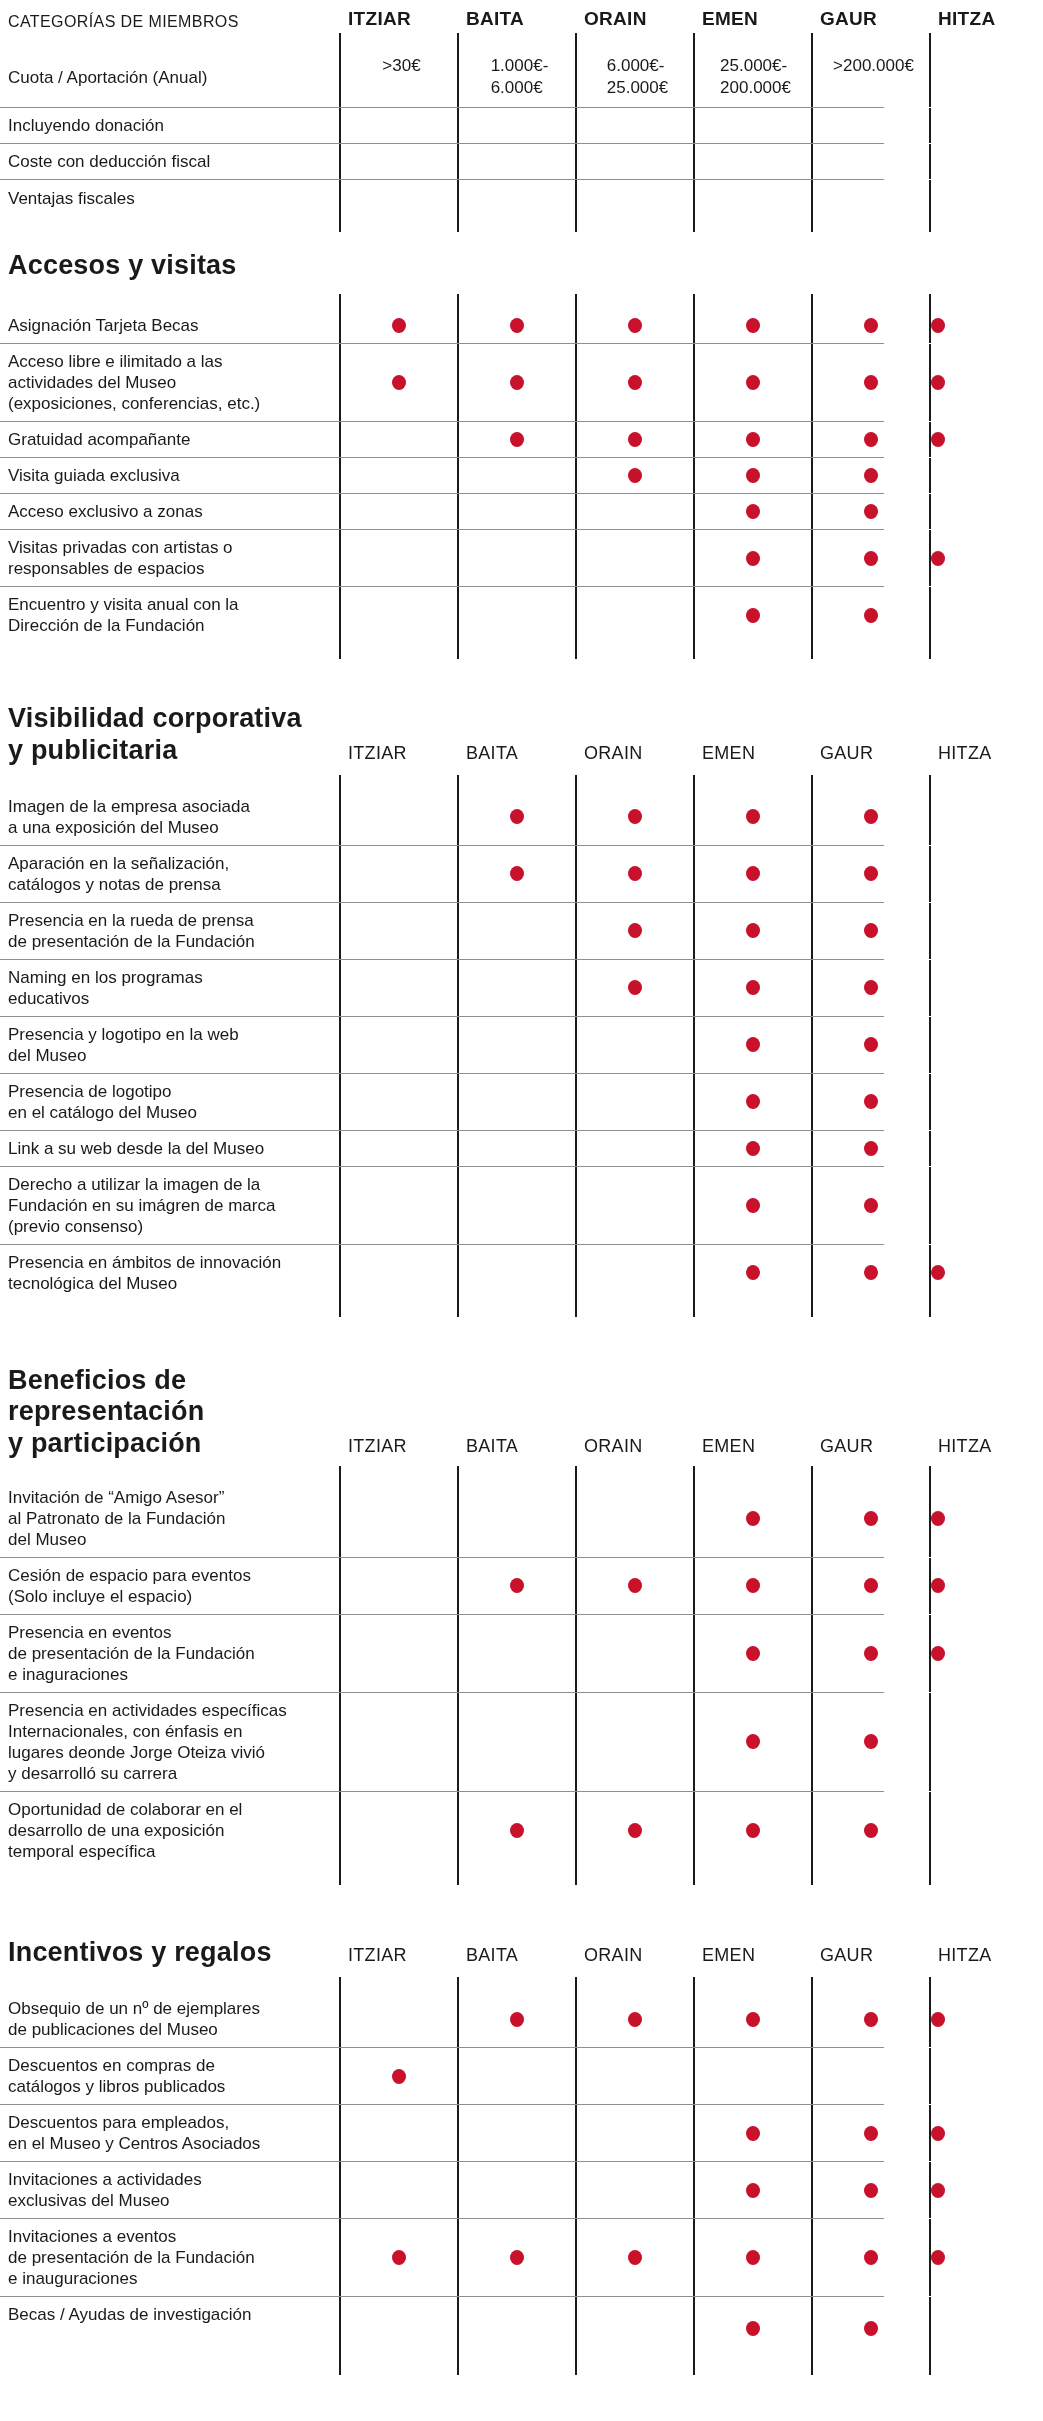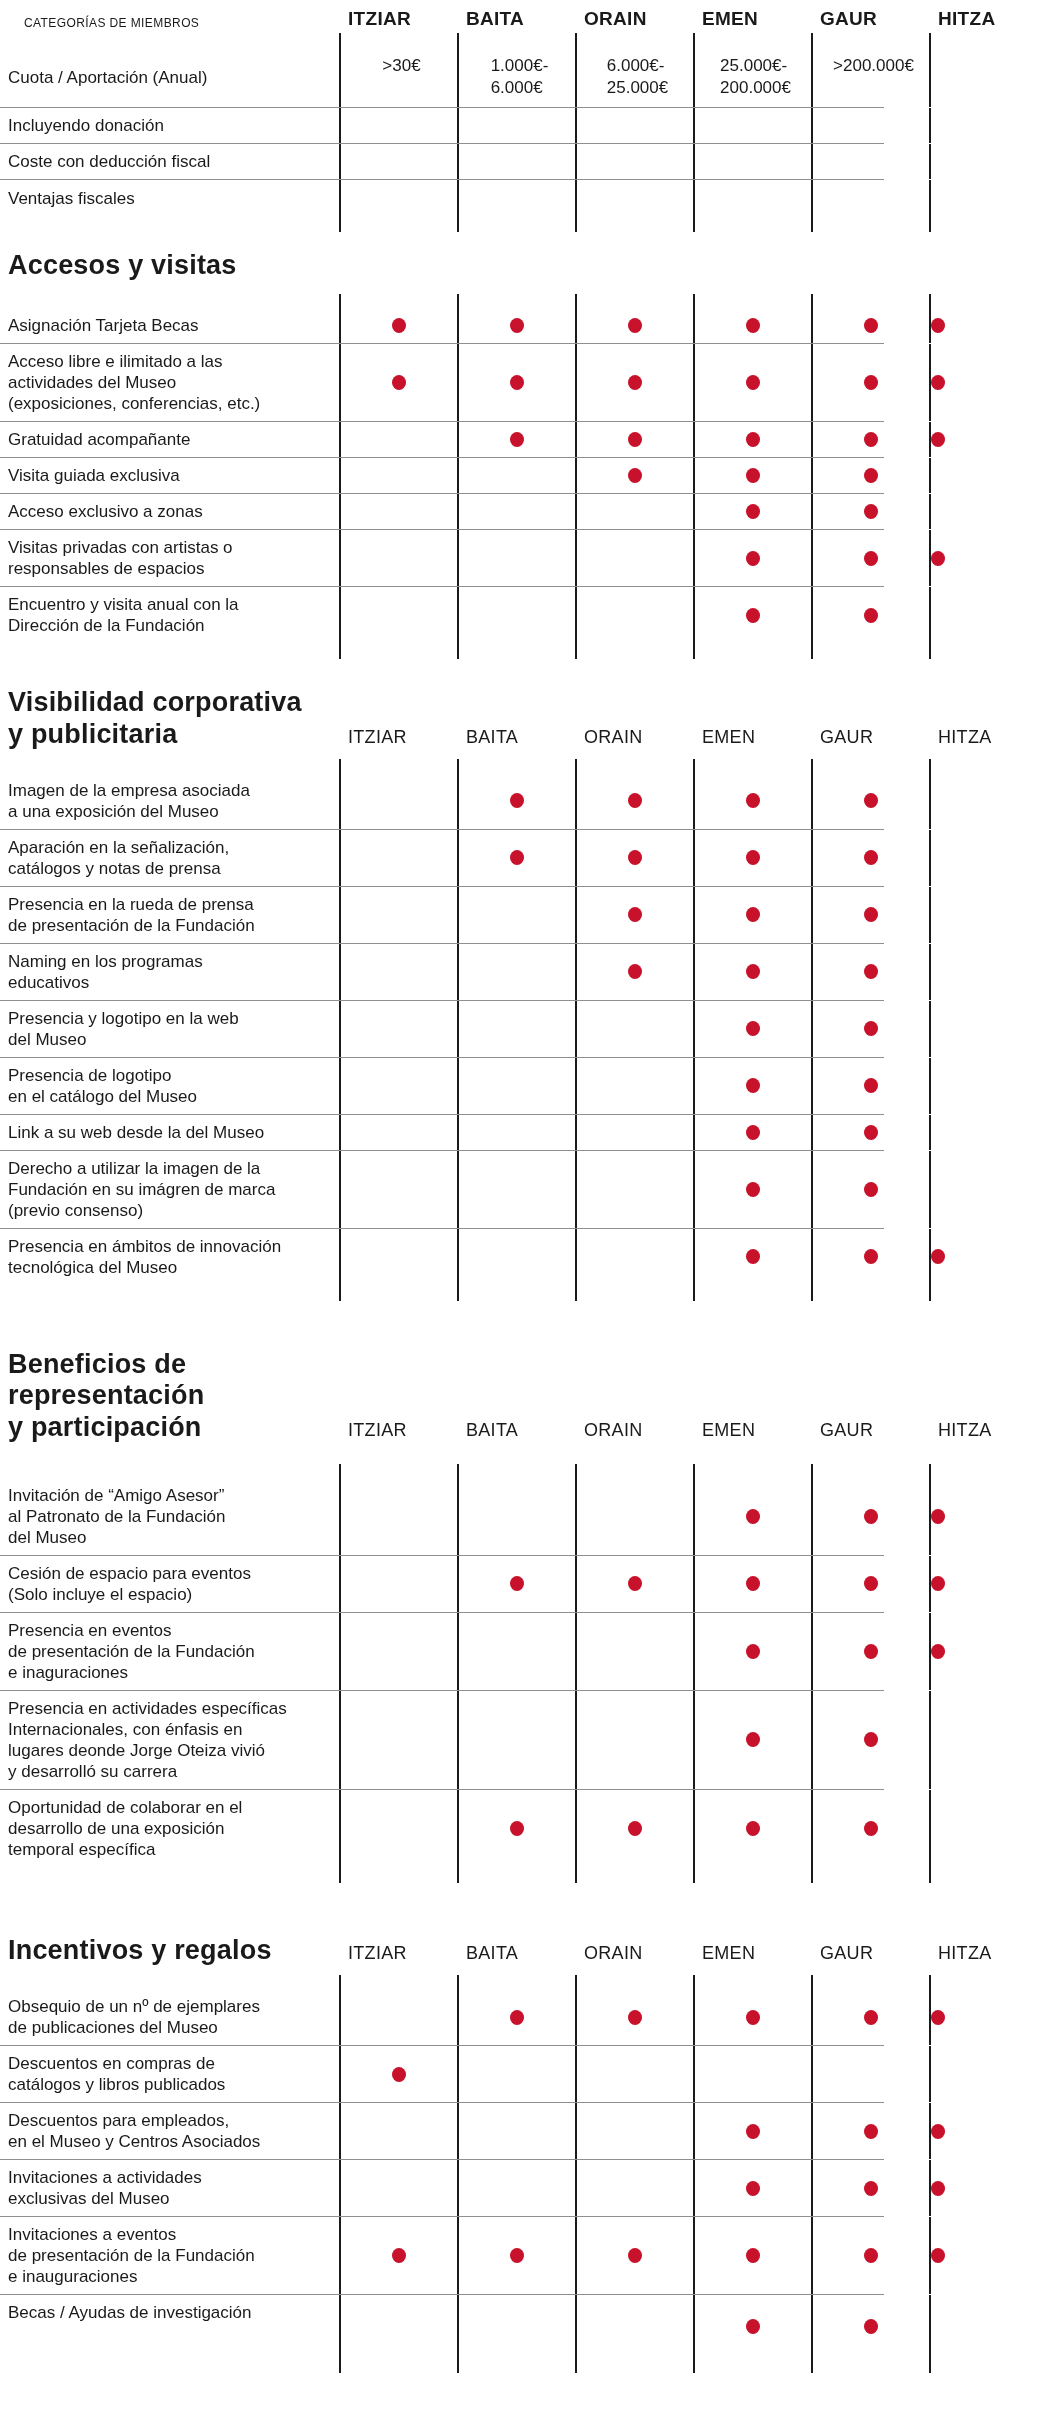--- a/index.html
+++ b/index.html
@@ -15,26 +15,26 @@
   body{
     width:1043px;min-height:2421px;
     font-family:"Liberation Sans", sans-serif;
     color:var(--text);
   }
   .page{width:1043px;padding-top:8px}
 
   
   .heading-row{display:flex;align-items:flex-end}
   .heading-row.sec-1{margin-top:18px;margin-bottom:12px}
-  .heading-row.sec-2{margin-top:28px;margin-bottom:8px}
-  .heading-row.sec-3{margin-top:48px;margin-bottom:20px}
+  .heading-row.sec-2{margin-top:44px;margin-bottom:8px}
+  .heading-row.sec-3{margin-top:48px;margin-bottom:6px}
   .heading-row.sec-4{margin-top:52px;margin-bottom:8px}
   .page-title{
-    flex:0 0 var(--label-w);padding:0 10px 2px 24px;
-    font-size:12px;font-weight:400;letter-spacing:.4px;line-height:1.15;
+    flex:0 0 var(--label-w);padding:0 10px 2px 8px;
+    font-size:16px;font-weight:400;letter-spacing:.4px;line-height:1.15;
   }
   .section-heading{
     flex:0 0 var(--label-w);padding:0 10px 1px 8px;
     font-size:27px;font-weight:700;line-height:1.16;
     white-space:pre-line;letter-spacing:.2px;
   }
   .hcols{display:flex;flex:1}
   .col-h{
     flex:0 0 var(--col-w);padding:0 4px 3px 9px;
     font-size:18px;font-weight:400;letter-spacing:.3px;

